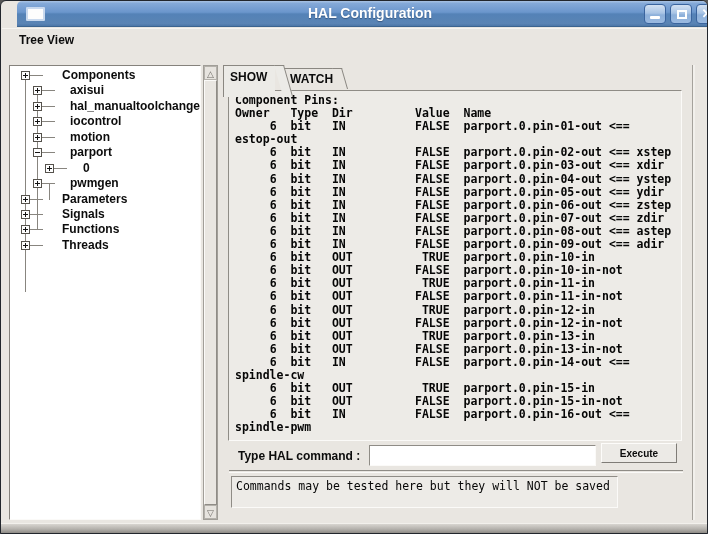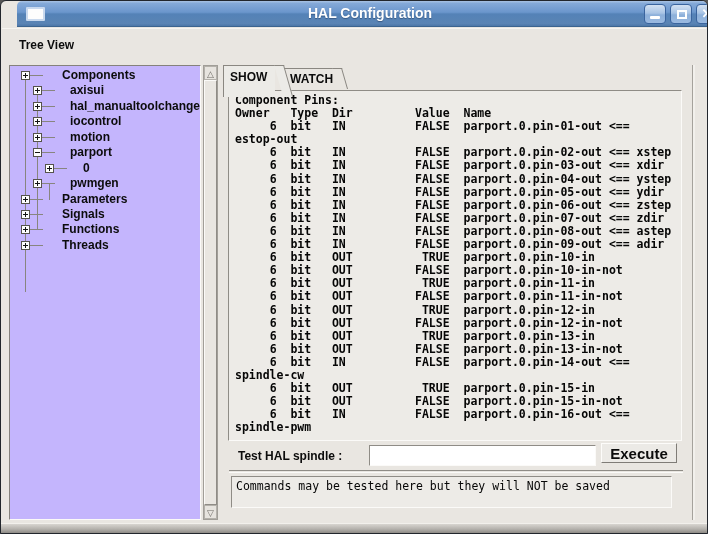--- a/index.html
+++ b/index.html
@@ -40,28 +40,28 @@
   .glyph-min{ position:absolute; left:5px; right:5px; bottom:4px; height:3px; background:#fff; border-radius:1px;}
   .glyph-max{ position:absolute; left:6px; top:5px; width:10px; height:9px; border:2px solid #fff; }
   .glyph-close{ position:absolute; left:0; right:0; top:1px; text-align:center; color:#fff; font-size:13px; font-weight:bold; }
 
   
   .menubar{
     position:absolute; left:1px; right:1px; top:27px; height:22px;
     background:#e9e6e1; border-top:1px solid #f7f5f1;
   }
   .menu-item{
-    display:inline-block; margin-left:13px; margin-top:7px;
+    display:inline-block; margin-left:13px; margin-top:2px;
     font-size:12px; font-weight:bold; color:#0d0d0d; padding:2px 4px; cursor:pointer;
   }
 
   
   .tree-frame{
     position:absolute; left:8px; top:64px; width:192px; height:455px;
-    background:#c4b5fd;
+    background:#ffffff;
     border:1px solid #85827c;
     border-bottom-color:#fbfaf8; border-right-color:#fbfaf8;
   }
   .tree-inner{ position:absolute; left:0; top:0; right:0; bottom:0; padding-top:2px; overflow:hidden; }
   .trow{ position:relative; height:15.45px; white-space:nowrap; }
   .tbox{
     position:absolute; top:3px; width:9px; height:9px;
     background:#fdfdfd; border:1px solid #55524c; z-index:2; cursor:pointer;
   }
   .tbox .ph{ position:absolute; left:1px; top:3px; width:5px; height:1px; background:#141414; }
@@ -132,30 +132,30 @@
     background:#fff; border:1px solid #8f8c86;
     border-bottom-color:#fbfaf8; border-right-color:#fbfaf8;
     font-family:"DejaVu Sans Mono", monospace; font-size:11.5px; padding:0 3px;
     outline:none;
   }
   .execute-btn{
     position:absolute; left:600px; top:442px; width:76px; height:20px;
     background:#eceae6;
     border:1px solid #7f7c77; border-top-color:#fdfcfa; border-left-color:#fdfcfa;
     font-family:"Liberation Sans", sans-serif;
-    font-size:15px; font-weight:bold; color:#0c0c0c; cursor:pointer;
+    font-size:10px; font-weight:bold; color:#0c0c0c; cursor:pointer;
   }
 
   .separator{
     position:absolute; left:228px; top:469px; width:454px; height:3px;
     border-top:1px solid #8f8c86; border-bottom:1px solid #fbfaf8;
   }
 
   .hint-box{
-    position:absolute; left:230px; top:475px; width:441px; height:32px;
+    position:absolute; left:230px; top:475px; width:387px; height:32px;
     background:#edebe7;
     border:1px solid #8f8c86; border-bottom-color:#fbfaf8; border-right-color:#fbfaf8;
     padding:2px 0 0 4px;
   }
   .hint-box pre{
     font-family:"DejaVu Sans Mono", monospace; font-size:11.5px; color:#060606;
     white-space:pre-wrap;
   }
 
   .right-groove{
@@ -327,21 +327,21 @@
      6  bit   OUT          TRUE  parport.0.pin-13-in
      6  bit   OUT         FALSE  parport.0.pin-13-in-not
      6  bit   IN          FALSE  parport.0.pin-14-out &lt;==
 spindle-cw
      6  bit   OUT          TRUE  parport.0.pin-15-in
      6  bit   OUT         FALSE  parport.0.pin-15-in-not
      6  bit   IN          FALSE  parport.0.pin-16-out &lt;==
 spindle-pwm</pre>
   </div>
 
-  <span class="cmd-label">Test HAL spindle :</span>
+  <span class="cmd-label">Type HAL command :</span>
   <input class="cmd-entry" type="text" value="" style="">
   <button class="execute-btn">Execute</button>
 
   <div class="separator"></div>
 
   <div class="hint-box">
     <pre>Commands may be tested here but they will NOT be saved</pre>
   </div>
 
   <div class="right-groove"></div>

